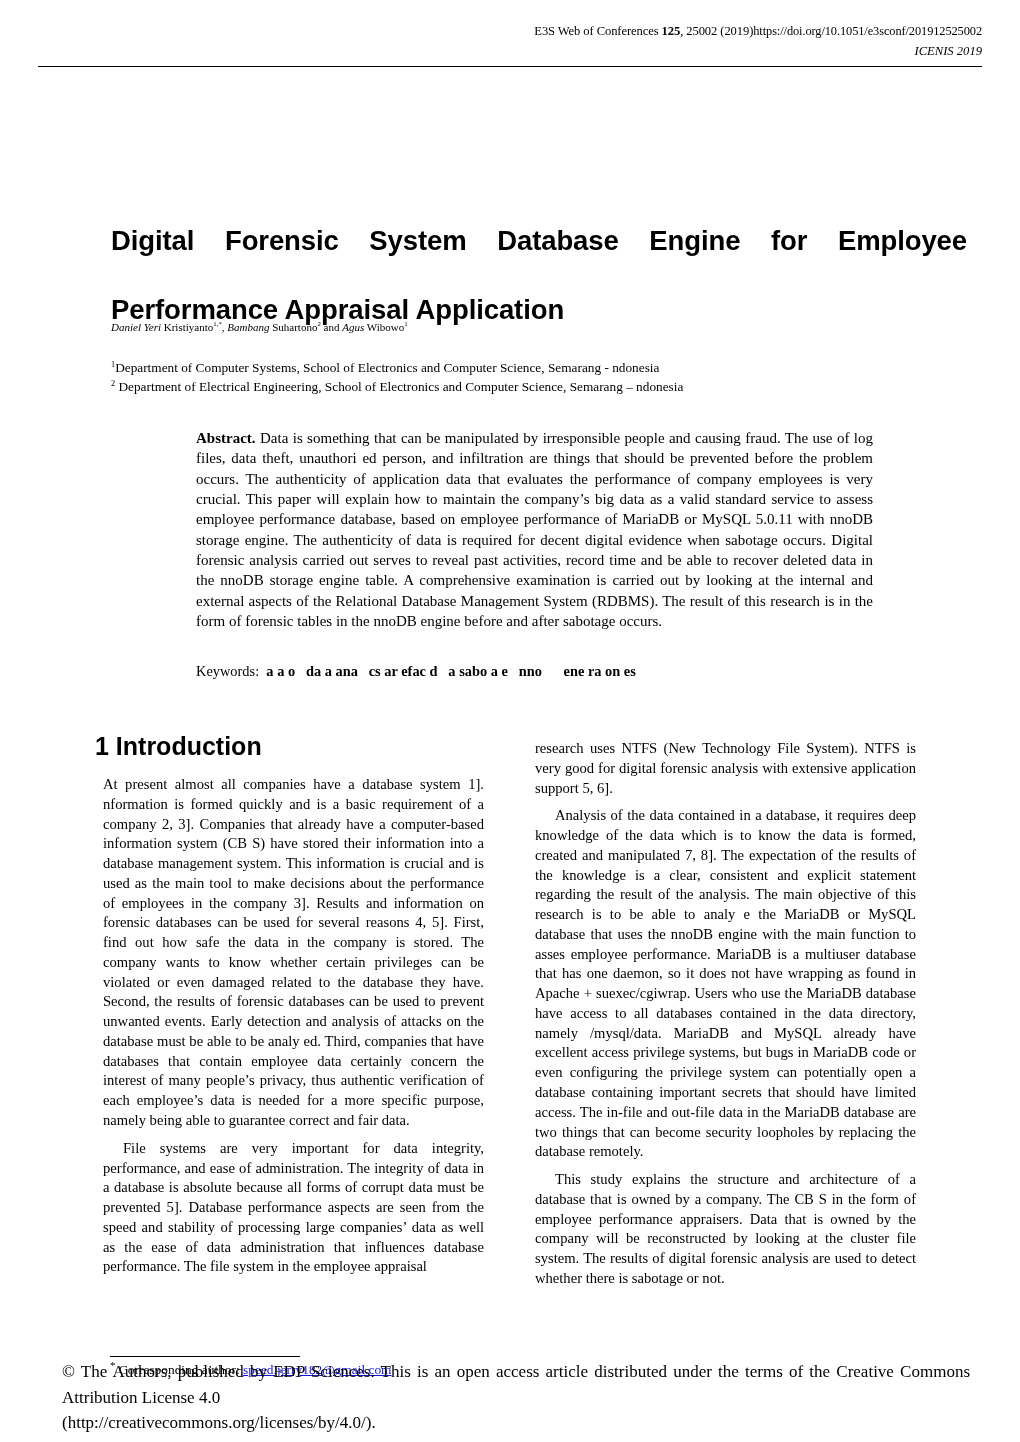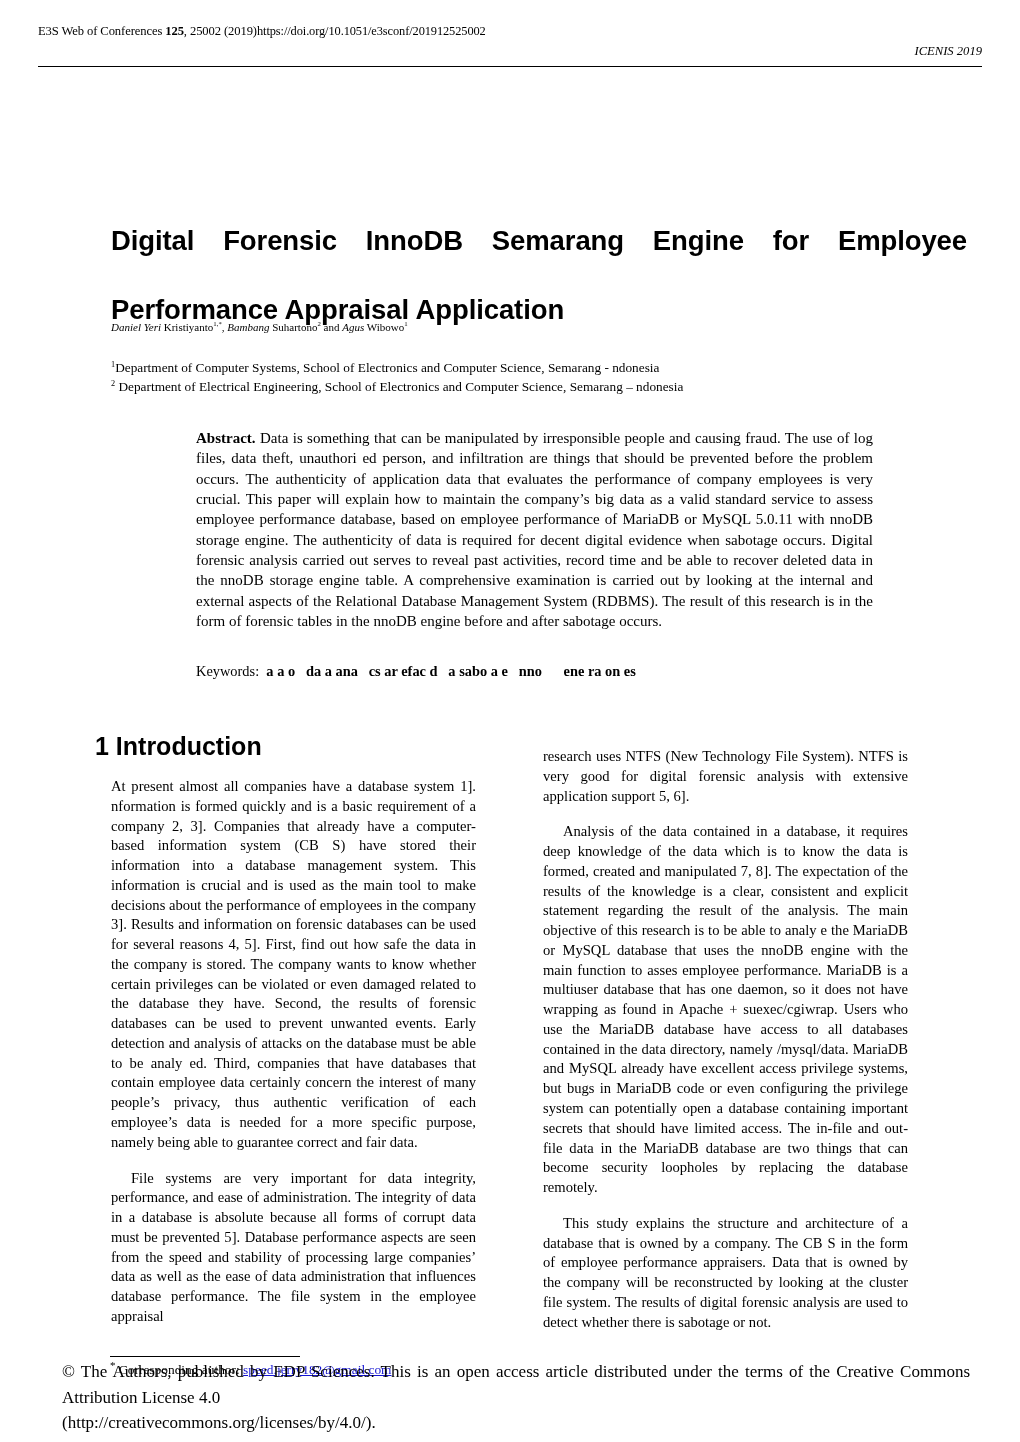--- a/index.html
+++ b/index.html
@@ -24,21 +24,21 @@
 
   
   .runhead {
     position: absolute;
     left: 38px;
     top: 22px;
     width: 944px;
   }
   .runhead-row {
     display: flex;
-    justify-content: flex-start;
+    justify-content: flex-end;
     align-items: baseline;
     font-size: 12.6px;
     line-height: 1.5;
     letter-spacing: -0.1px;
   }
   .runhead-left { white-space: nowrap; }
   .runhead-left b { font-weight: bold; }
   .runhead-right {
     white-space: nowrap;
     font-size: 12.4px;
@@ -153,21 +153,21 @@
 
   .sec-head {
     font-family: "Liberation Sans", sans-serif;
     font-weight: bold;
     font-size: 25px;
     line-height: 1.2;
     margin: 0 0 14px 0;
     text-align: left;
   }
   .col p {
-    margin: 16px;
+    margin: 8px;
     text-align: justify;
     text-justify: inter-word;
   }
   .col p.indent { text-indent: 20px; }
   .col p + p { margin-top: 0; }
 
   
   .fn-rule {
     position: absolute;
     left: 110px;
@@ -215,21 +215,21 @@
   <div class="runhead">
     <div class="runhead-row">
       <div class="runhead-left"><span>E3S Web of Conferences </span><b>125</b><span>, 25002 (2019)</span></div>
       <div class="runhead-right">https://doi.org/10.1051/e3sconf/201912525002</div>
     </div>
     <div class="runhead-conf">ICENIS 2019</div>
   </div>
   <div class="runhead-rule"></div>
 
   <div class="title">
-    <span class="title-l1">Digital Forensic InnoDB Semarang Engine for Employee</span><span>Performance Appraisal Application</span>
+    <span class="title-l1">Digital Forensic System Database Engine for Employee</span><span>Performance Appraisal Application</span>
   </div>
 
   <div class="authors"><span class="it">Daniel Yeri</span><span> Kristiyanto</span><sup>1,*</sup><span>, </span><span class="it">Bambang</span><span> Suhartono</span><sup>2</sup><span> and </span><span class="it">Agus</span><span> Wibowo</span><sup>1</sup>
   </div>
 
   <div class="affil">
     <div><sup>1</sup><span>Department of Computer Systems, School of Electronics and Computer Science, Semarang -  ndonesia</span></div>
     <div><sup>2</sup><span> Department of Electrical Engineering, School of Electronics and Computer Science, Semarang –  ndonesia</span></div>
   </div>
 

